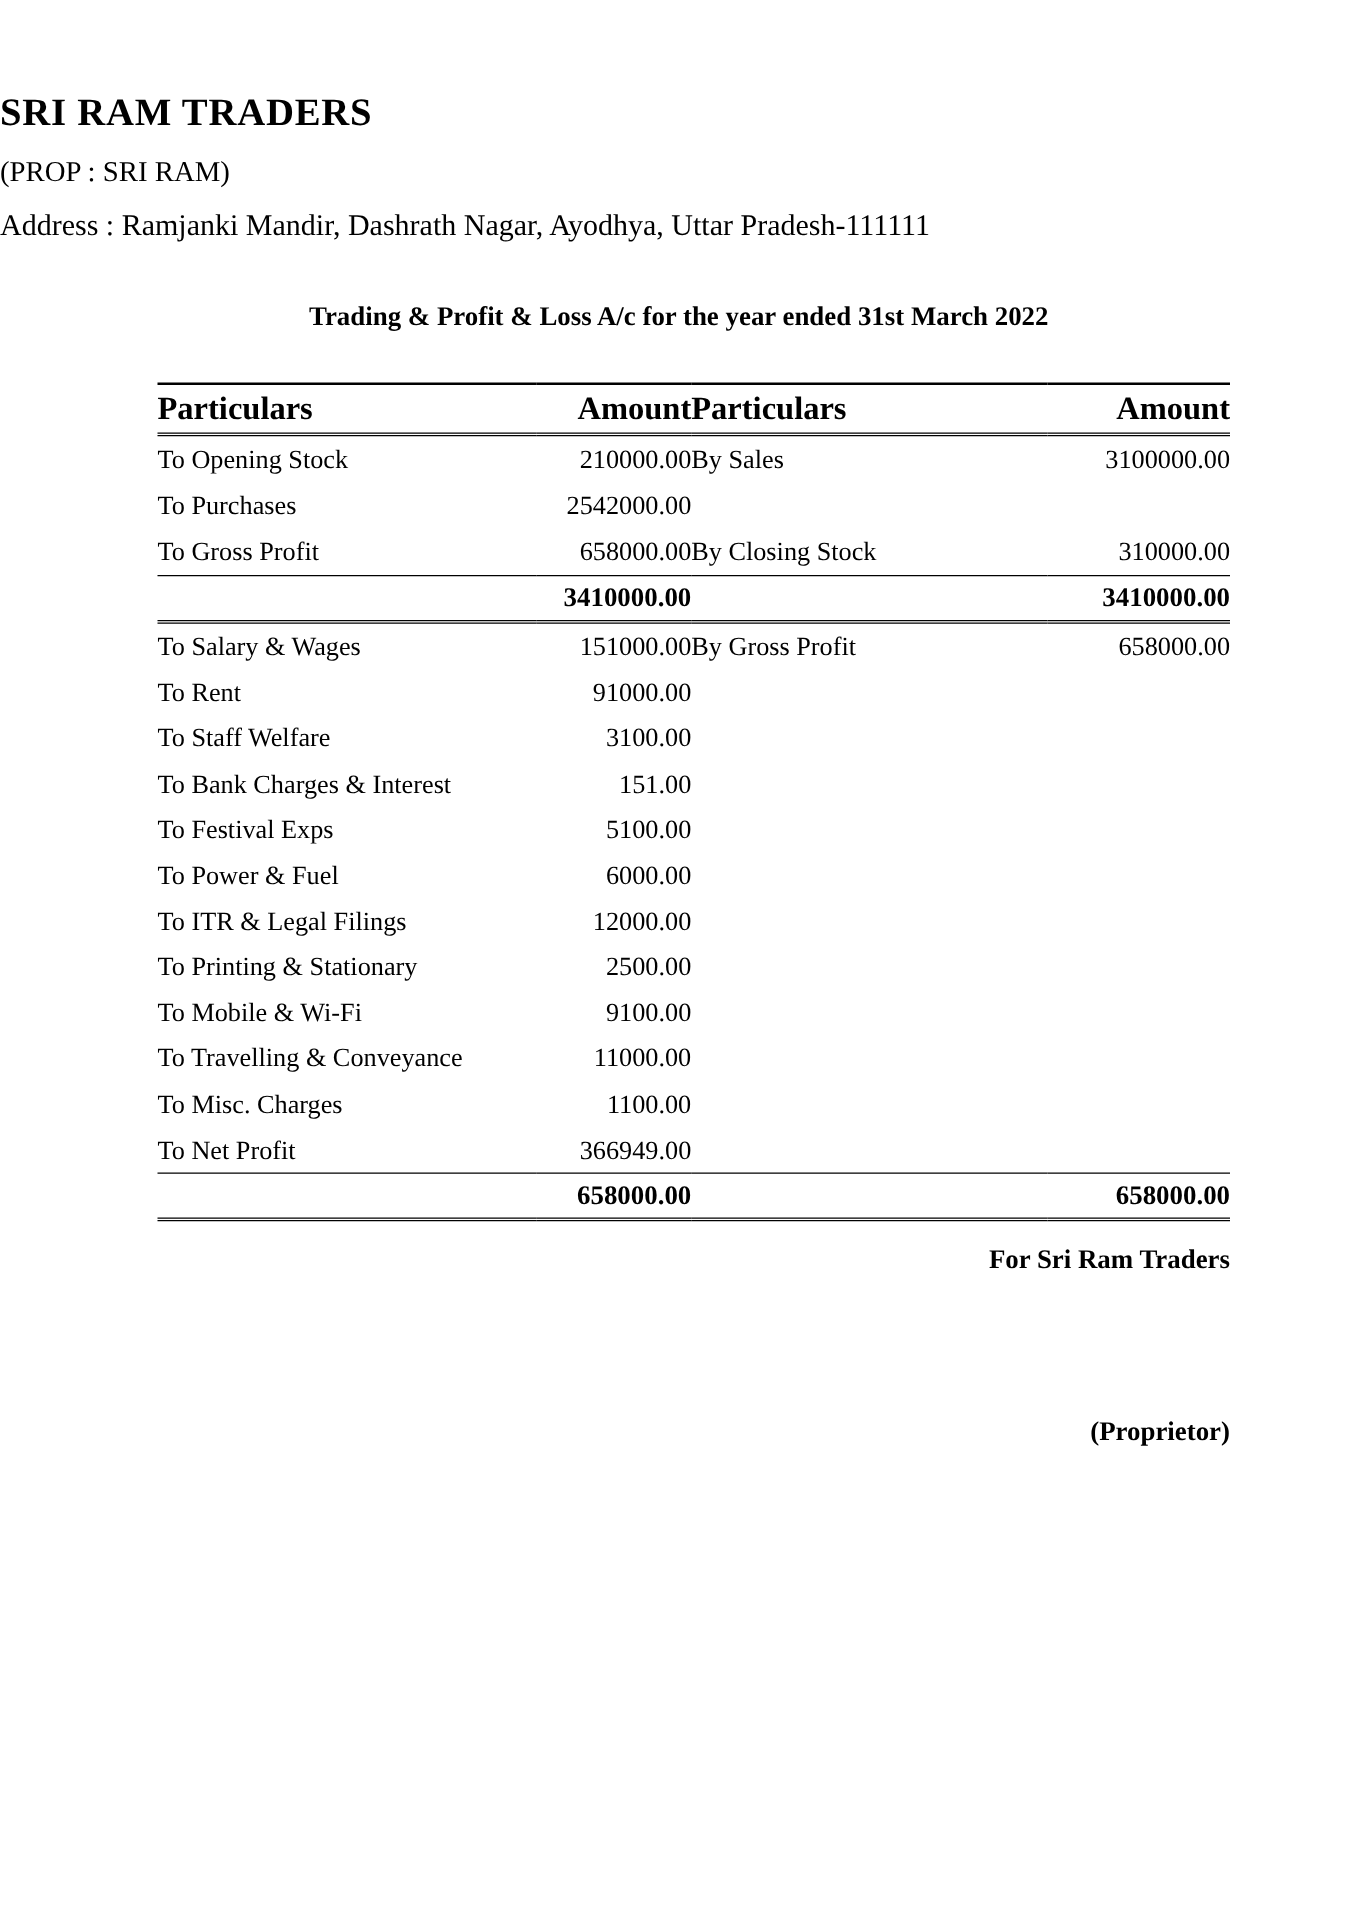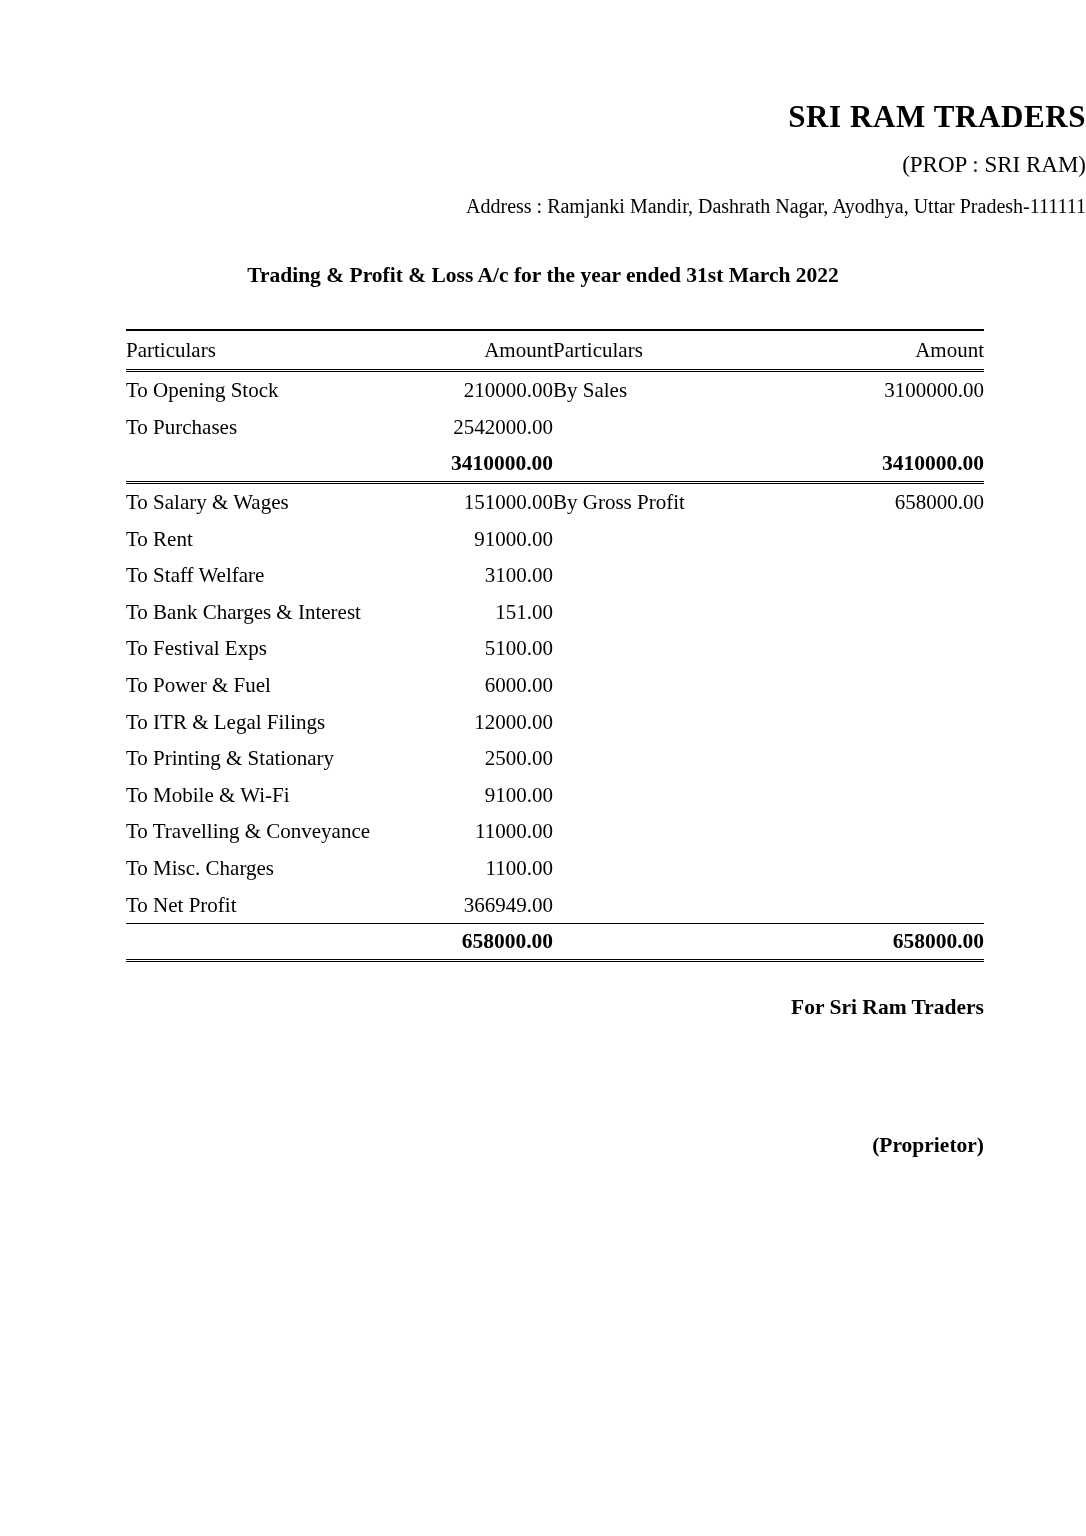--- a/index.html
+++ b/index.html
@@ -19,37 +19,37 @@
   .page {
     width: 1086px;
     height: 1536px;
     box-sizing: border-box;
     padding: 0;
     position: relative;
   }
 
   
   .letterhead {
-    text-align: right;
-    padding-top: 100px;
+    text-align: left;
+    padding-top: 73px;
   }
   .company-name {
     font-size: 31px;
     font-weight: bold;
     letter-spacing: 0.6px;
     line-height: 1.1;
   }
   .prop-line {
     font-size: 23px;
     font-weight: normal;
     margin-top: 18px;
     line-height: 1.1;
   }
   .address-line {
-    font-size: 20px;
+    font-size: 24px;
     font-weight: normal;
     margin-top: 18px;
     line-height: 1.1;
   }
 
   
   .statement-title {
     text-align: center;
     font-size: 21.5px;
     font-weight: bold;
@@ -80,22 +80,22 @@
     white-space: nowrap;
   }
 
   .cell-l { text-align: left;  padding-left: 4px; }
   .cell-r { text-align: right; padding-right: 2px; }
   .cell-rp { text-align: left; padding-left: 7px; }
   .cell-rr { text-align: right; padding-right: 2px; }
 
   
   tr.head-row td {
-    font-weight: normal;
-    font-size: 21px;
+    font-weight: bold;
+    font-size: 26px;
     height: 38px;
     line-height: 38px;
   }
   .rule-top {
     border-top: 2.4px solid #000;
   }
   
   .rule-double-bottom {
     border-bottom: 3px double #000;
   }
@@ -180,20 +180,26 @@
           <td class="cell-r">210000.00</td>
           <td class="cell-rp">By Sales</td>
           <td class="cell-rr">3100000.00</td>
         </tr>
         <tr class="item-row">
           <td class="cell-l">To Purchases</td>
           <td class="cell-r">2542000.00</td>
           <td class="cell-rp"></td>
           <td class="cell-rr"></td>
         </tr>
+        <tr class="item-row">
+          <td class="cell-l  rule-single-bottom">To Gross Profit</td>
+          <td class="cell-r  rule-single-bottom">658000.00</td>
+          <td class="cell-rp rule-single-bottom">By Closing Stock</td>
+          <td class="cell-rr rule-single-bottom">310000.00</td>
+        </tr>
 
         <tr class="total-row">
           <td class="cell-l  rule-double-bottom"></td>
           <td class="cell-r  rule-double-bottom">3410000.00</td>
           <td class="cell-rp rule-double-bottom"></td>
           <td class="cell-rr rule-double-bottom">3410000.00</td>
         </tr>
 
         <tr class="item-row first-of-block">
           <td class="cell-l">To Salary &amp; Wages</td>

